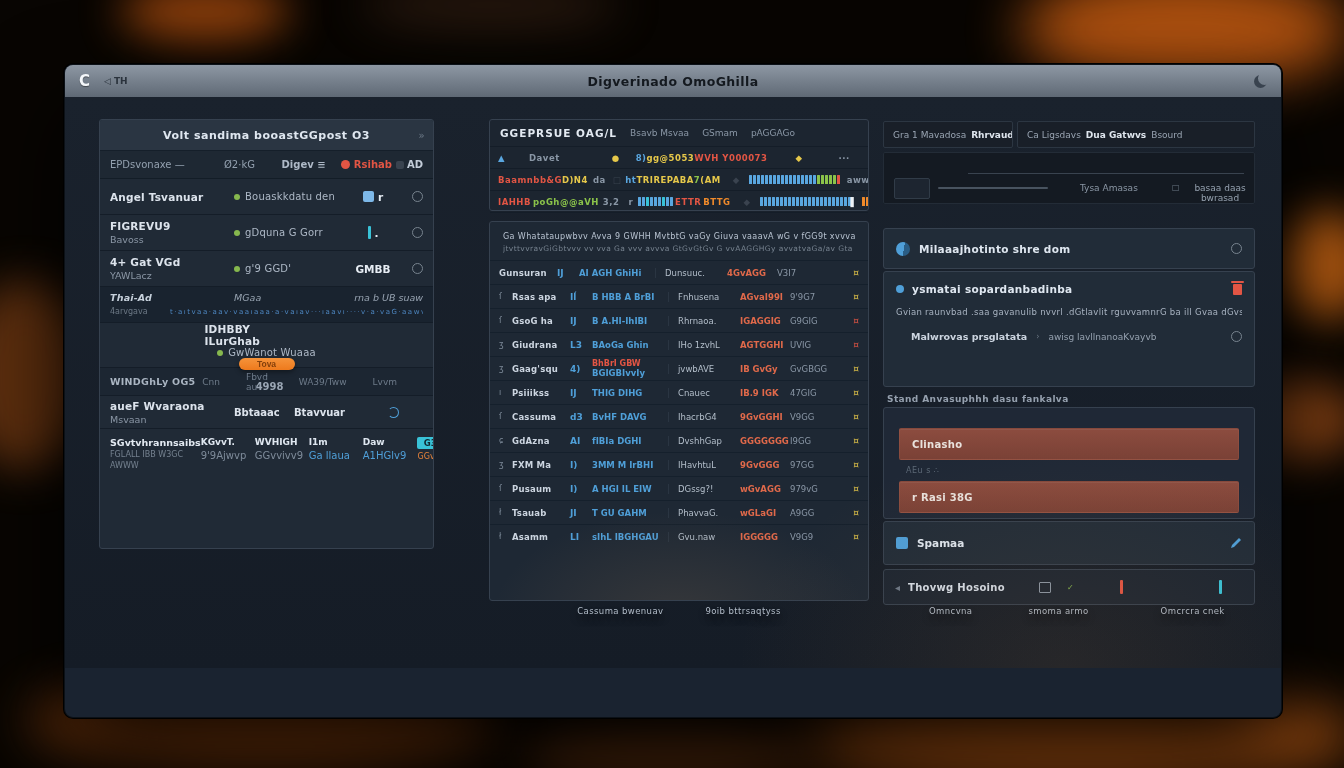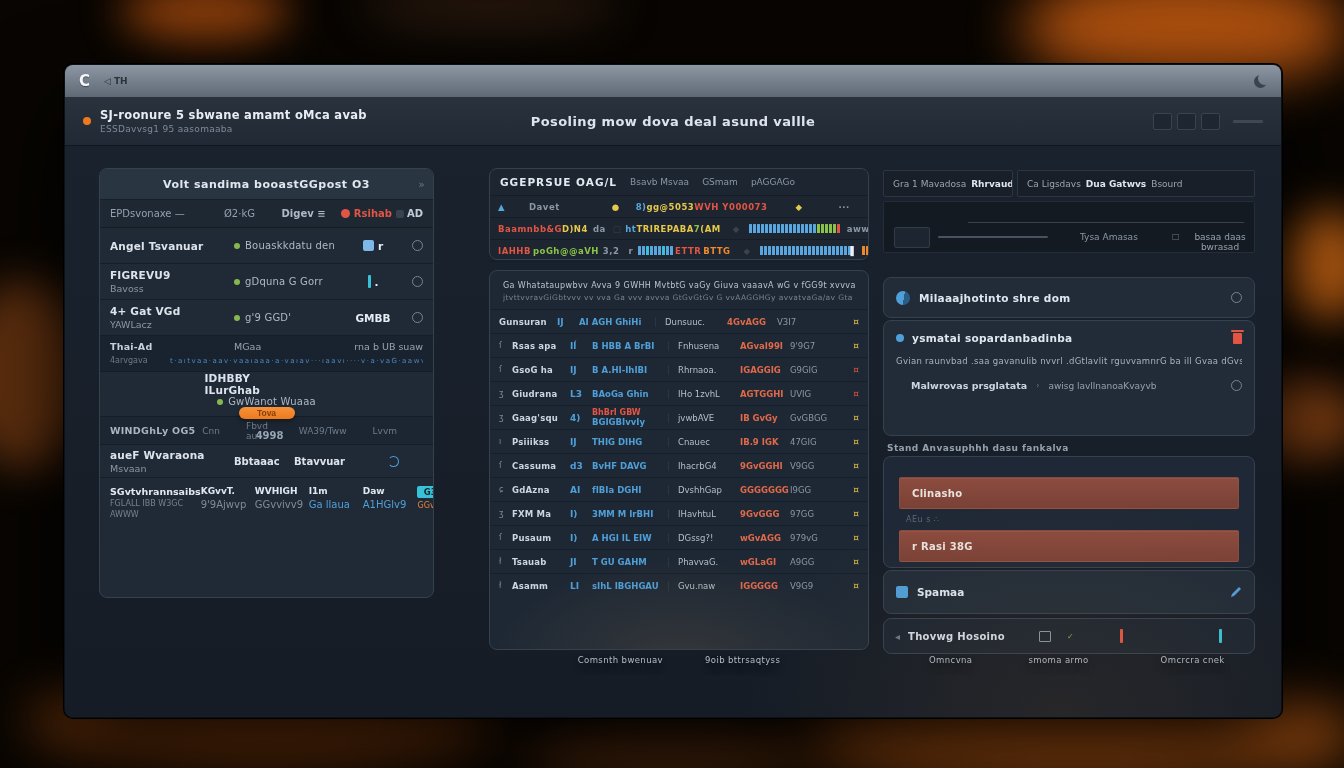--- a/index.html
+++ b/index.html
@@ -34,21 +34,21 @@
   .prod .p2{font-size:9px;color:#7e8a99;margin-top:2px;letter-spacing:.3px;}
   .appbar .ctitle{position:absolute;left:0;right:0;text-align:center;font-weight:bold;font-size:13px;
     color:#dde4ed;letter-spacing:.4px;}
   .winbtns{margin-left:auto;display:flex;align-items:center;gap:5px;}
   .winbtns .sq{width:17px;height:15px;background:#1e2631;border:1px solid #3a4450;border-radius:2px;}
   .winbtns .dash{width:30px;height:3px;background:#3f4955;margin-left:8px;border-radius:1px;}
   .content{position:relative;height:571px;background:linear-gradient(#1a222d,#151c26);}
   .content::after{content:"";position:absolute;left:55%;bottom:0;width:45%;height:40%;
     background:radial-gradient(ellipse at 60% 100%,rgba(150,105,60,.14),transparent 70%);pointer-events:none;}
   
-  .card{position:absolute;background:#212c38;border:1px solid #36414f;border-radius:8px;box-sizing:border-box;}
+  .card{position:absolute;background:#212c38;border:1px solid #36414f;border-radius:3px;box-sizing:border-box;}
   .ring{width:11px;height:11px;border:1.5px solid #78848f;border-radius:50%;display:inline-block;box-sizing:border-box;}
   .ring.blue{border-color:var(--accent-blue,#4f9fd8);border-left-color:transparent;}
   
   .lpanel{left:34px;top:22px;width:335px;height:430px;background:#202a36;overflow:hidden;}
   .ltitle{height:30px;background:#2a3542;border-bottom:1px solid #151f2a;display:flex;align-items:center;
     justify-content:center;font-size:11px;font-weight:bold;color:#dfe7f0;letter-spacing:.5px;position:relative;}
   .ltitle .chev{position:absolute;right:8px;color:#6d7a88;font-size:10px;font-weight:normal;}
   .lhead{height:27px;display:flex;align-items:center;background:#1e2833;border-bottom:1px solid #131d27;
     padding:0 10px;font-size:10px;color:#93a0af;gap:4px;}
   .lhead .h1{width:118px;}.lhead .h2{width:62px;padding-left:8px;}.lhead .h3{width:64px;font-weight:bold;color:#aeb9c7;}
@@ -63,21 +63,21 @@
   .lrow .status{flex:1;display:flex;align-items:center;gap:5px;color:#adb8c6;letter-spacing:.2px;}
   .gdot{width:6px;height:6px;border-radius:50%;background:var(--accent-green,#86b84e);flex:none;}
   .lrow .mid{width:42px;color:#8a97a6;font-size:9.5px;}
   .lrow .val{width:52px;display:flex;align-items:center;justify-content:center;gap:4px;
     color:#e7edf4;font-weight:bold;font-size:10.5px;}
   .pbox,.pbar{display:none;}
   .pbox[style]{display:inline-block;width:11px;height:11px;border-radius:2px;}
   .pbar[style]{display:inline-block;width:3px;height:13px;border-radius:1px;}
   .lrow .ricon{width:24px;display:flex;justify-content:flex-end;}
   .lrow-path{background:#19232f;border-bottom:1px solid #141d28;padding:5px 10px 6px;font-size:9.5px;}
-  .lrow-path .pl1{display:flex;color:#97a3b1;}
+  .lrow-path .pl1{display:flex;color:#97a3b1;font-style:italic;}
   .lrow-path .pl1 b{color:#c6d0db;font-weight:bold;width:124px;letter-spacing:.2px;}
   .lrow-path .pmid{flex:1;}
   .lrow-path .pl2{margin-top:4px;display:flex;gap:8px;align-items:baseline;}
   .lrow-path .tiny{font-size:8px;color:#6c7885;width:52px;flex:none;}
   .lrow-path .bluepath{font-size:7px;color:#4d86c0;letter-spacing:1.5px;white-space:nowrap;overflow:hidden;}
   .lrow-btn{height:44px;flex-direction:column;}
   .obtn{width:56px;height:24px;border-radius:12px;border:none;cursor:pointer;
     background:linear-gradient(#f5933a,var(--accent-orange,#ee7a1d));color:rgba(120,55,8,.9);
     font-size:8.5px;font-weight:bold;box-shadow:0 2px 5px rgba(0,0,0,.4);}
   .lrow-btn .dotsep{width:20px;text-align:center;color:#8a97a6;}
@@ -204,37 +204,24 @@
   <div class="bk bk9"></div>
 
   <div class="window">
 
     <div class="chrome">
       <span class="logo">C</span>
       <span class="tab">
         <span>◁</span>
         <span>TH</span>
       </span>
+      <span class="title">Digverinado OmoGhilla</span>
       <span class="moon"></span>
     </div>
 
-    <div class="appbar">
-      <span class="odot"></span>
-      <div class="prod">
-        <div class="p1">SJ-roonure 5 sbwane amamt oMca avab</div>
-        <div class="p2">ESSDavvsg1   95 aasomaaba</div>
-      </div>
-      <div class="ctitle">Posoling mow dova deal asund vallle</div>
-      <div class="winbtns">
-        <span class="sq"></span>
-        <span class="sq"></span>
-        <span class="sq"></span>
-        <span class="dash"></span>
-      </div>
-    </div>
 
     <div class="content">
 
       <div class="card lpanel">
         <div class="ltitle">
           <span>Volt sandima booastGGpost O3</span>
           <span class="chev">»</span>
         </div>
         <div class="lhead">
           <span class="h1">EPDsvonaxe —</span>
@@ -691,21 +678,21 @@
               </span>
               <span class="cn2">Gvu.naw</span>
               <span class="cr">IGGGGG</span>
               <span class="cg">V9G9</span>
               <span class="cgear" style="color: rgb(230, 200, 74);">¤</span>
             </div>
           </div>
       </div>
 
       <div class="cfoot">
-        <span>Comsnth bwenuav</span>
+        <span>Cassuma bwenuav</span>
         <span>9oib bttrsaqtyss</span>
       </div>
 
       <div class="rt-box rt-box1">
         <span>Gra  1 Mavadosa</span>
         <b>Rhrvaud</b>
 
       </div>
       <div class="rt-box rt-box2">
         <span>Ca  Ligsdavs</span>

